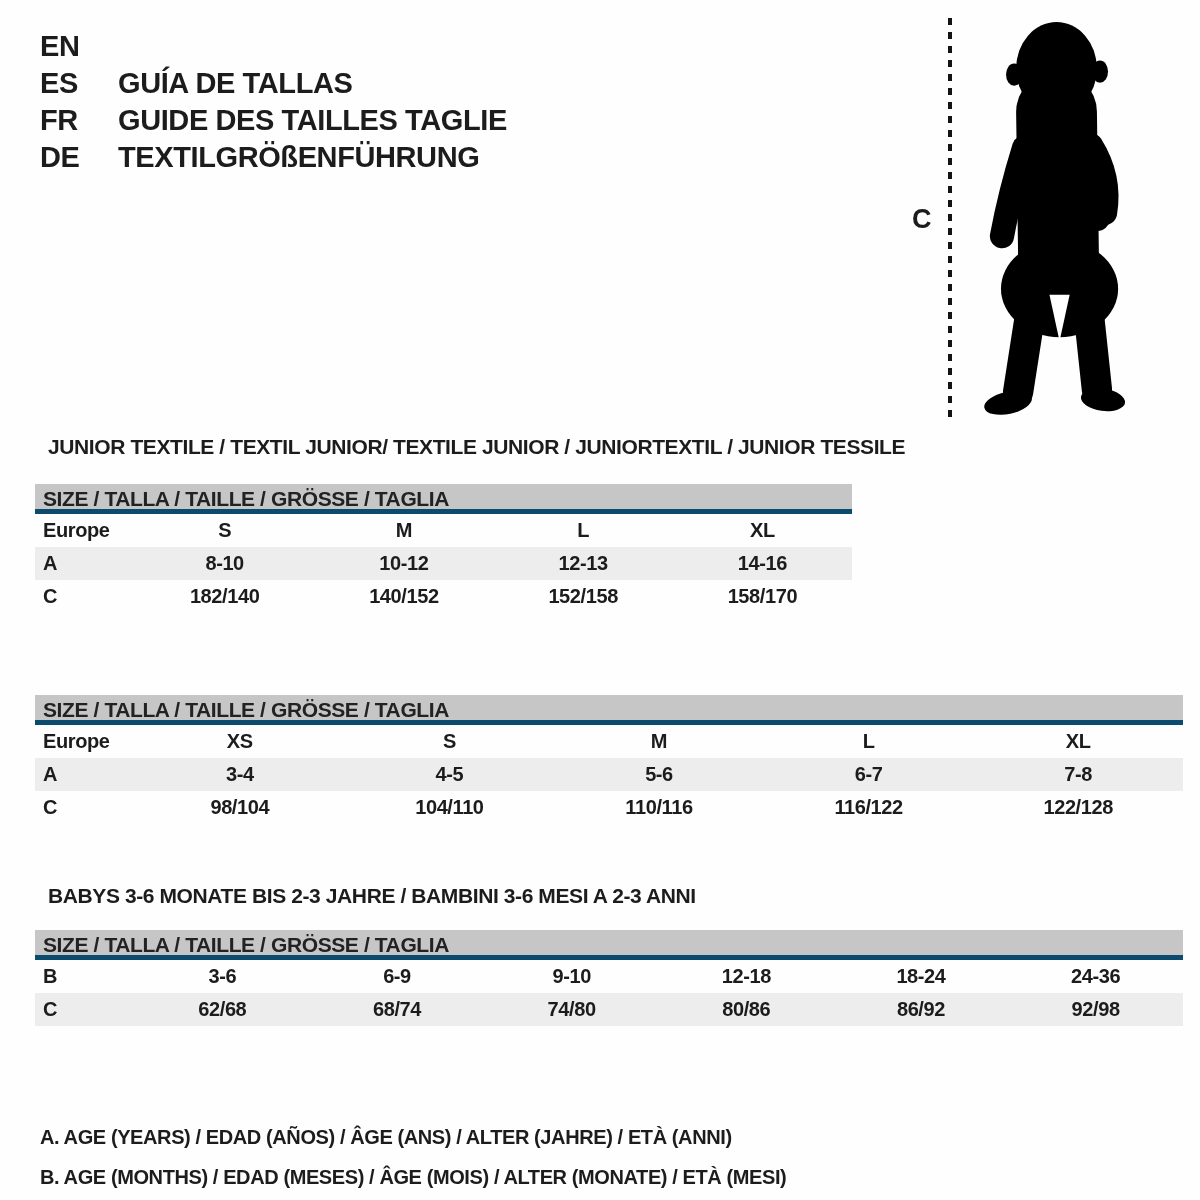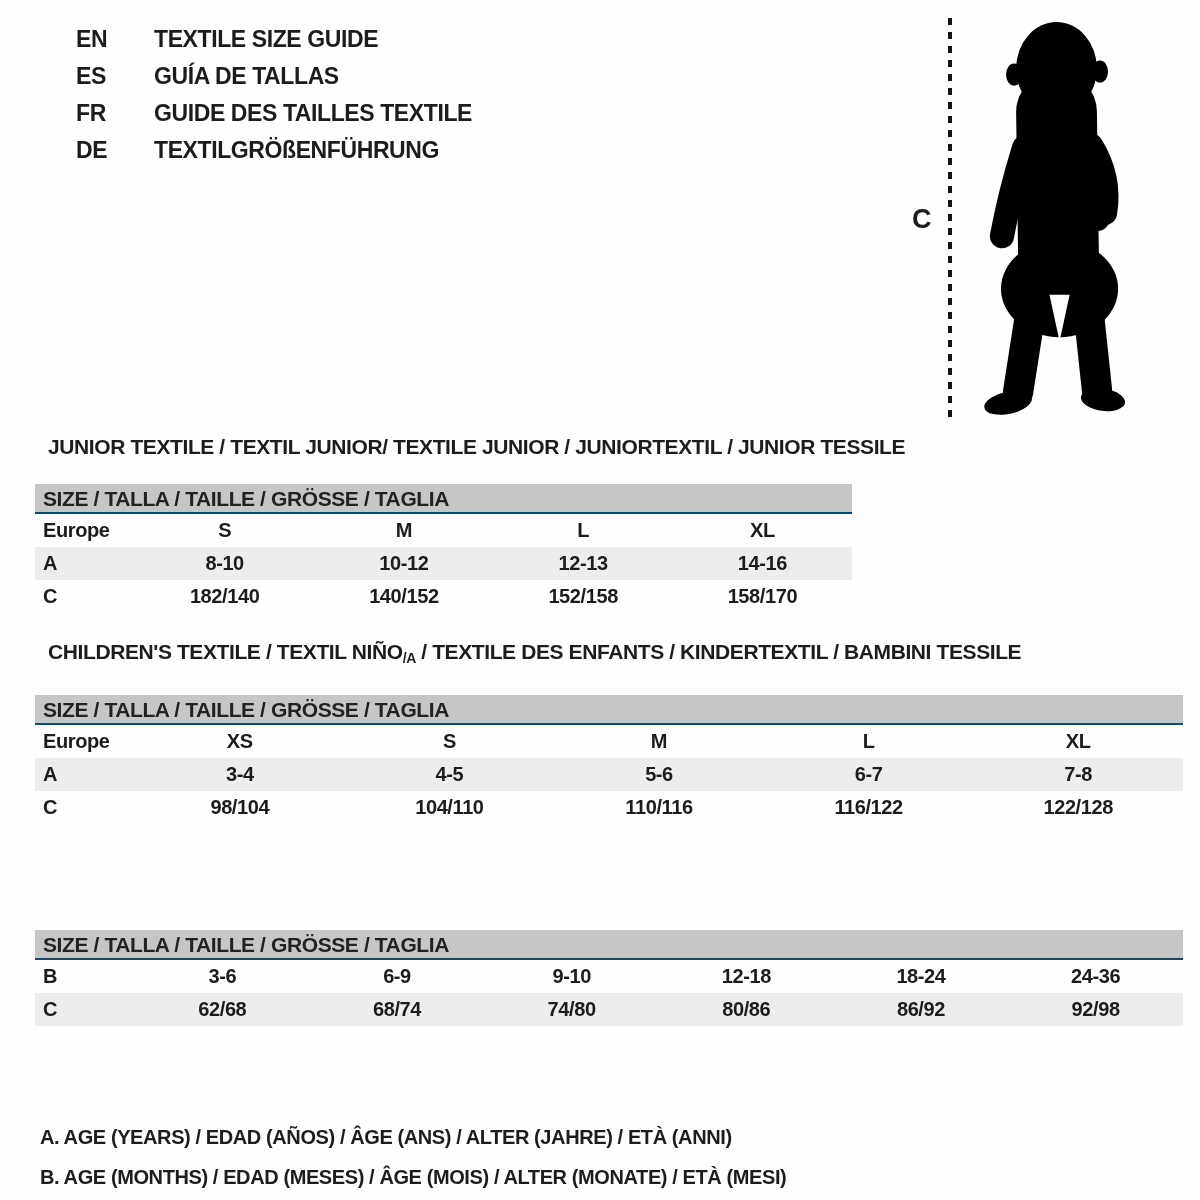--- a/index.html
+++ b/index.html
@@ -6,69 +6,68 @@
   html, body { background: #ffffff; }
   body { font-family: "Liberation Sans", sans-serif; color: #1c1c1c; }
   #canvas {
     position: relative; width: 1200px; height: 1200px;
     background: #fefefe; overflow: hidden;
     font-weight: bold; letter-spacing: -0.4px;
   }
 
   
   .lang-list { position: absolute; left: 40px; top: 26px; }
-  .lang-row { display: flex; height: 37px; align-items: flex-start; font-size: 23px; margin-left: 36px; }
+  .lang-row { display: flex; height: 37px; align-items: flex-end; font-size: 29px; }
   .lang-code { width: 78px; }
   .lang-label { white-space: nowrap; }
 
   
   .measure-line {
     position: absolute; left: 948px; top: 18px; width: 4px; height: 400px;
     background: repeating-linear-gradient(to bottom, #131313 0px, #131313 7px, transparent 7px, transparent 14px);
   }
   .measure-label { position: absolute; left: 912px; top: 204px; font-size: 27px; }
   .figure-svg { position: absolute; left: 963px; top: 16px; width: 182px; height: 404px; }
 
   
   .section-title { position: absolute; left: 48px; font-size: 21px; white-space: nowrap; }
   .title-sub { font-size: 14px; vertical-align: -4px; }
 
   
   .size-table { position: absolute; left: 35px; }
   .st-header {
     height: 30px; line-height: 30px; padding-left: 8px;
-    background: #c6c6c6; border-bottom: 2px solid #0c4a6e;
+    background: #c6c6c6; border-bottom: 5px solid #0c4a6e;
     font-size: 21px; color: #222;
   }
   .size-table table { width: 100%; border-collapse: collapse; table-layout: fixed; }
   .size-table td { font-size: 20px; text-align: center; height: 33px; }
   .size-table td.rowlabel { text-align: left; padding-left: 8px; }
   tr.striped { background: #ededed; }
 
   
   .footnotes { position: absolute; left: 40px; top: 1117px; }
   .footnote { font-size: 20px; line-height: 40px; white-space: nowrap; }
 </style>
 </head>
 <body>
 
 <div id="canvas">
 
   <div class="lang-list">
     <div class="lang-row">
       <span class="lang-code">EN</span>
-      <span class="lang-label">TEXTILE SIZE GUIDE</span>
     </div>
     <div class="lang-row">
       <span class="lang-code">ES</span>
       <span class="lang-label">GUÍA DE TALLAS</span>
     </div>
     <div class="lang-row">
       <span class="lang-code">FR</span>
-      <span class="lang-label">GUIDE DES TAILLES TEXTILE</span>
+      <span class="lang-label">GUIDE DES TAILLES TAGLIE</span>
     </div>
     <div class="lang-row">
       <span class="lang-code">DE</span>
       <span class="lang-label">TEXTILGRÖßENFÜHRUNG</span>
     </div>
   </div>
 
   <div class="measure-line"></div>
   <div class="measure-label">C</div>
   <svg class="figure-svg" viewBox="0 0 175 400" xmlns="http://www.w3.org/2000/svg">
@@ -119,21 +118,20 @@
         <td class="rowlabel">C</td>
         <td>182/140</td>
         <td>140/152</td>
         <td>152/158</td>
         <td>158/170</td>
       </tr>
     </tbody>
       </table>
   </div>
 
-  <div class="section-title" style="top:640px"><span>CHILDREN'S TEXTILE / TEXTIL NIÑO</span><span class="title-sub">/A</span><span> / TEXTILE DES ENFANTS / KINDERTEXTIL / BAMBINI TESSILE</span></div>
   <div class="size-table" style="top:695px; width:1148px">
     <div class="st-header">SIZE / TALLA / TAILLE / GRÖSSE / TAGLIA</div>
     <table>
       <colgroup>
           <col style="width:100px">
           <col>
           <col>
           <col>
           <col>
           <col>
@@ -160,20 +158,21 @@
         <td>98/104</td>
         <td>104/110</td>
         <td>110/116</td>
         <td>116/122</td>
         <td>122/128</td>
       </tr>
     </tbody>
       </table>
   </div>
 
+  <div class="section-title" style="top:884px">BABYS 3-6 MONATE BIS 2-3 JAHRE / BAMBINI 3-6 MESI A 2-3 ANNI</div>
   <div class="size-table" style="top:930px; width:1148px">
     <div class="st-header">SIZE / TALLA / TAILLE / GRÖSSE / TAGLIA</div>
     <table>
       <colgroup>
           <col style="width:100px">
           <col>
           <col>
           <col>
           <col>
           <col>

